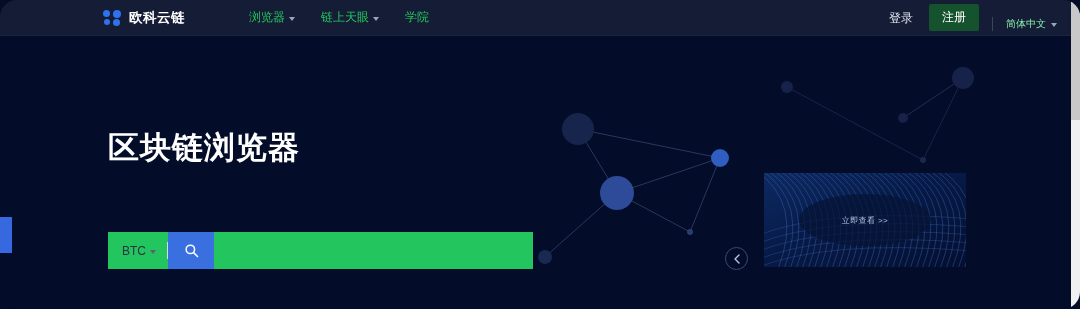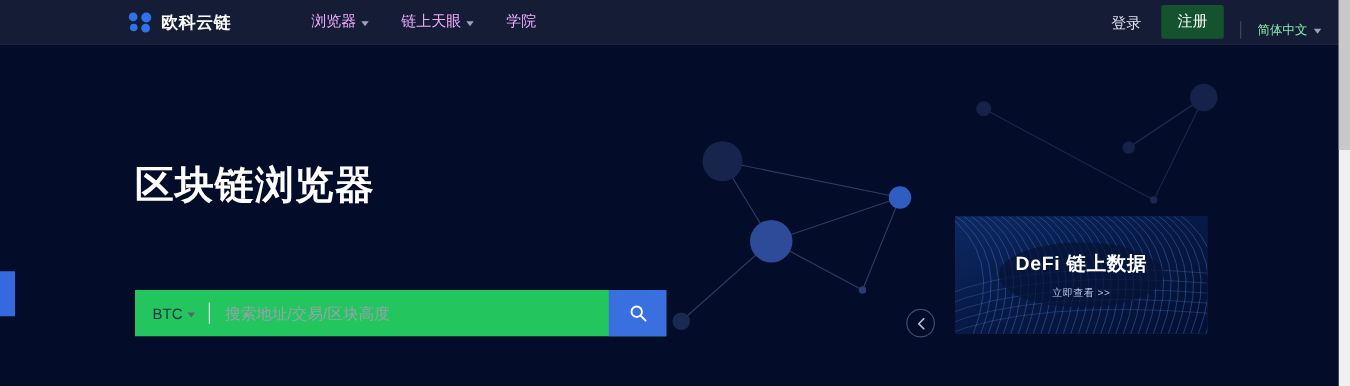--- a/index.html
+++ b/index.html
@@ -3,21 +3,21 @@
 <meta charset="utf-8">
 <style>
   * { margin:0; padding:0; box-sizing:border-box; }
   html,body { width:1080px; height:309px; overflow:hidden; }
   body {
     font-family:"Liberation Sans","DejaVu Sans",sans-serif;
     background:#030c28;
     color:#ffffff;
     position:relative;
   }
-  #root { position:relative; width:1080px; height:309px; overflow:hidden; }
+  #root { position:relative; width:1080px; height:309px; overflow:hidden;border-radius:17px; }
 
   
   .navbar {
     position:absolute; top:0; left:0; width:1071px; height:36px;
     background:#151c35;
     display:flex; align-items:center;
     z-index:40;
     border-bottom:1px solid #1b2340;
   }
   .brand { display:flex; align-items:center; gap:7px; margin-left:103px; }
@@ -25,21 +25,21 @@
   .brand-dots i { position:absolute; background:#2f72ee; border-radius:50%; display:block; }
   .bd1 { width:7px; height:7px; left:0; top:0; }
   .bd2 { width:8px; height:8px; left:10px; top:0px; }
   .bd3 { width:6px; height:6px; left:1px; top:9px; }
   .bd4 { width:7px; height:7px; left:10px; top:9px; }
   .brand-name { font-size:13.5px; font-weight:bold; color:#ffffff; letter-spacing:.5px; }
 
   .nav-links { display:flex; align-items:center; gap:26px; margin-left:64px; }
   .nav-link {
     display:flex; align-items:center; gap:4px;
-    font-size:12px; color:#f0abfc; cursor:pointer; white-space:nowrap;
+    font-size:12px; color:#22c55e; cursor:pointer; white-space:nowrap;
   }
   .caret { width:0;height:0; border-left:3.5px solid transparent; border-right:3.5px solid transparent;
            border-top:4px solid #9aa4bd; display:inline-block; margin-top:2px; }
 
   .nav-right { margin-left:auto; display:flex; align-items:flex-end; margin-right:14px; gap:0; }
   .login-btn { font-size:12px; color:#dfe4f0; cursor:pointer; padding:4px 10px; }
   .register-btn {
     font-size:12px; color:#fff; background:#14532d; cursor:pointer;
     padding:5px 13px; border-radius:2px; margin-left:6px; font-weight:normal;
   }
@@ -193,21 +193,20 @@
     </svg>
 
     <div class="hero-title"><br><span>区块链浏览器</span></div>
 
     <div class="search-wrap">
       <div class="chain-select">
         <span>BTC</span>
         <span class="chain-caret"></span>
       </div>
       <span class="sep"></span>
-      <input class="search-input" type="text" placeholder="搜索地址/交易/区块高度" style="">
       <div class="search-btn">
         <svg width="15" height="15" viewBox="0 0 20 20">
           <circle cx="8.5" cy="8.5" r="5.6" stroke="#ffffff" stroke-width="2" fill="none"></circle>
           <line x1="12.8" y1="12.8" x2="18" y2="18" stroke="#ffffff" stroke-width="2" stroke-linecap="round"></line>
         </svg>
       </div>
     </div>
 
     <div class="carousel-prev">
       <svg width="8" height="10" viewBox="0 0 8 10">
@@ -262,21 +261,20 @@
         <g stroke="#5a8fe0" stroke-width="0.5" fill="none" opacity="0.42">
           <path d="M-10 96 Q 60 66 210 78"></path>
             <path d="M-10 88 Q 60 58 210 70"></path>
           <path d="M-10 80 Q 60 50 210 62"></path>
             <path d="M-10 72 Q 60 42 210 54"></path>
           <path d="M-10 64 Q 60 34 210 46"></path>
         </g>
         <ellipse cx="101" cy="47" rx="66" ry="26" fill="#061334" opacity="0.72"></ellipse>
       </svg>
       <div class="banner-txt">
-        <div class="banner-title">DeFi 链上数据</div>
         <div class="banner-sub">立即查看 &gt;&gt;</div>
       </div>
     </div>
 
     <div class="watermark">
       <svg width="42" height="28" viewBox="0 0 42 28">
         <path d="M6 4 L6 25" stroke="#c9d0e2" stroke-width="3.4" stroke-linecap="round"></path>
         <path d="M16 8 C 16 20, 6 22, 5 16" stroke="#c9d0e2" stroke-width="3.4" fill="none" stroke-linecap="round"></path>
         <circle cx="20" cy="7" r="4.2" stroke="#c9d0e2" stroke-width="2.6" fill="none"></circle>
         <circle cx="30" cy="7" r="4.2" stroke="#c9d0e2" stroke-width="2.6" fill="none"></circle>

